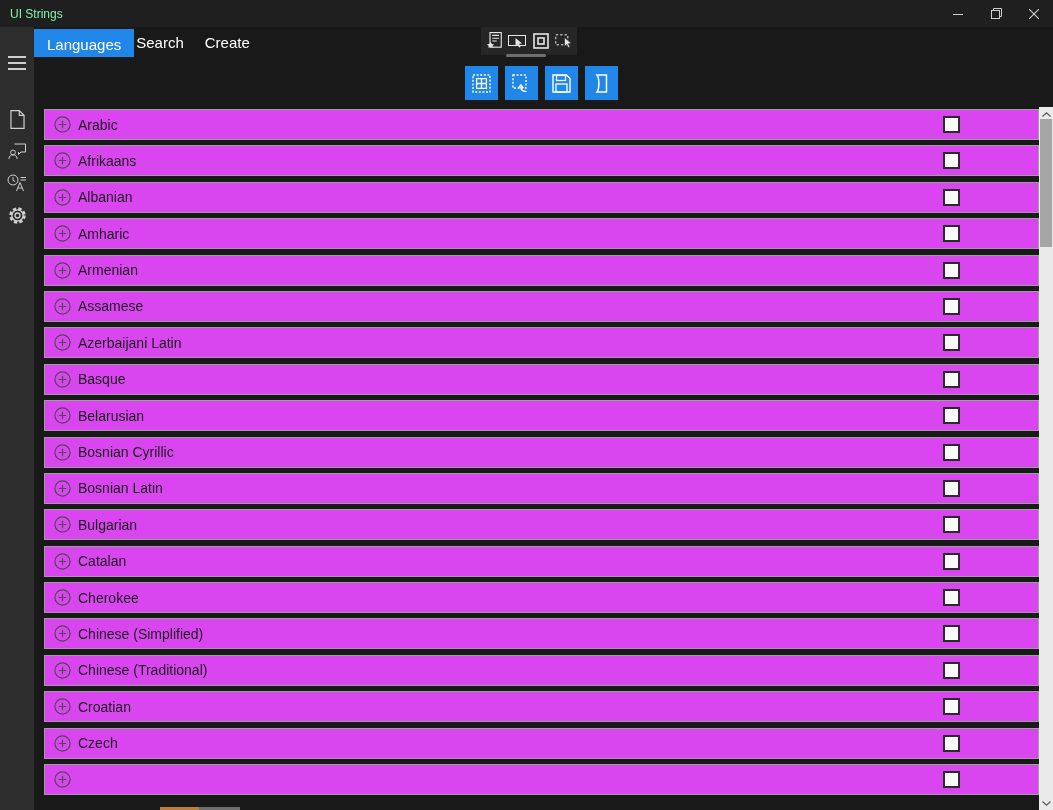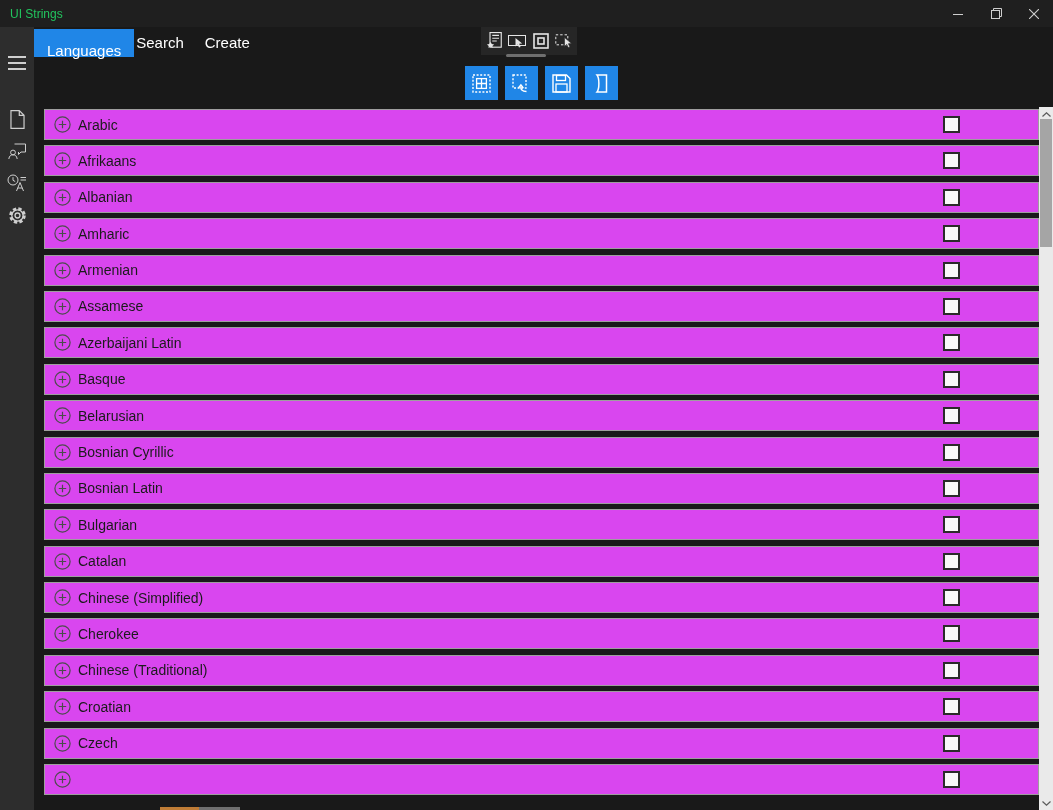--- a/index.html
+++ b/index.html
@@ -9,39 +9,39 @@
     background:#191919;
     font-family:"Liberation Sans","DejaVu Sans",sans-serif;
     -webkit-font-smoothing:antialiased;
   }
 
   
   .titlebar {
     position:absolute; left:0; top:0; width:1053px; height:27px;
     background:#1f1f1f; display:flex; align-items:center;
   }
-  .titlebar-title { color:#22c55e; font-size:12px; margin-left:10px; }
+  .titlebar-title { color:#86efac; font-size:12px; margin-left:10px; }
   .win-controls { position:absolute; right:0; top:0; height:27px; display:flex; }
   .win-btn { width:38px; height:27px; display:flex; align-items:center; justify-content:center; }
   .win-btn svg { display:block; }
 
   
   .sidebar {
     position:absolute; left:0; top:27px; width:34px; height:783px;
     background:#2d2d2d;
   }
   .hamburger { position:absolute; left:8px; top:29px; width:18px; height:14px; cursor:default; }
   .hamburger div { height:2px; background:#cfcfcf; margin-bottom:4px; }
   .side-icon { position:absolute; left:7px; width:20px; height:20px; display:flex; align-items:center; justify-content:center; }
   .side-icon svg { display:block; }
 
   
   .tabs { position:absolute; left:34px; top:29px; height:28px; display:flex; align-items:center; }
   .tab { color:#ffffff; font-size:15px; height:28px; line-height:28px; }
-  .tab.active { background:var(--accent); padding:8px 13px; }
+  .tab.active { background:var(--accent); padding:2px 13px; }
   .tab.plain { padding:0; margin-left:0; }
   #tab-search { margin-left:2px; }
   #tab-create { margin-left:21px; }
 
   
   .mini-toolbar {
     position:absolute; left:481px; top:27px; width:96px; height:28px;
     background:#262626; display:flex; align-items:center; justify-content:space-evenly;
   }
   .mini-toolbar .tb-icon { width:20px; height:20px; display:flex; align-items:center; justify-content:center; }
@@ -358,32 +358,32 @@
     <span class="checkbox"></span>
   </div>
 
   <div class="row">
     <span class="expand">
       <svg width="17" height="17" viewBox="0 0 17 17">
         <circle cx="8.5" cy="8.5" r="7.6" fill="none" stroke="#4c4c4c" stroke-width="1.2"></circle>
         <path d="M8.5 4.8 V12.2 M4.8 8.5 H12.2" stroke="#4c4c4c" stroke-width="1.2"></path>
       </svg>
     </span>
+    <span class="lang-label">Cherokee</span>
+    <span class="checkbox"></span>
+  </div>
+
+  <div class="row">
+    <span class="expand">
+      <svg width="17" height="17" viewBox="0 0 17 17">
+        <circle cx="8.5" cy="8.5" r="7.6" fill="none" stroke="#4c4c4c" stroke-width="1.2"></circle>
+        <path d="M8.5 4.8 V12.2 M4.8 8.5 H12.2" stroke="#4c4c4c" stroke-width="1.2"></path>
+      </svg>
+    </span>
     <span class="lang-label">Chinese (Simplified)</span>
-    <span class="checkbox"></span>
-  </div>
-
-  <div class="row">
-    <span class="expand">
-      <svg width="17" height="17" viewBox="0 0 17 17">
-        <circle cx="8.5" cy="8.5" r="7.6" fill="none" stroke="#4c4c4c" stroke-width="1.2"></circle>
-        <path d="M8.5 4.8 V12.2 M4.8 8.5 H12.2" stroke="#4c4c4c" stroke-width="1.2"></path>
-      </svg>
-    </span>
-    <span class="lang-label">Cherokee</span>
     <span class="checkbox"></span>
   </div>
 
   <div class="row">
     <span class="expand">
       <svg width="17" height="17" viewBox="0 0 17 17">
         <circle cx="8.5" cy="8.5" r="7.6" fill="none" stroke="#4c4c4c" stroke-width="1.2"></circle>
         <path d="M8.5 4.8 V12.2 M4.8 8.5 H12.2" stroke="#4c4c4c" stroke-width="1.2"></path>
       </svg>
     </span>

